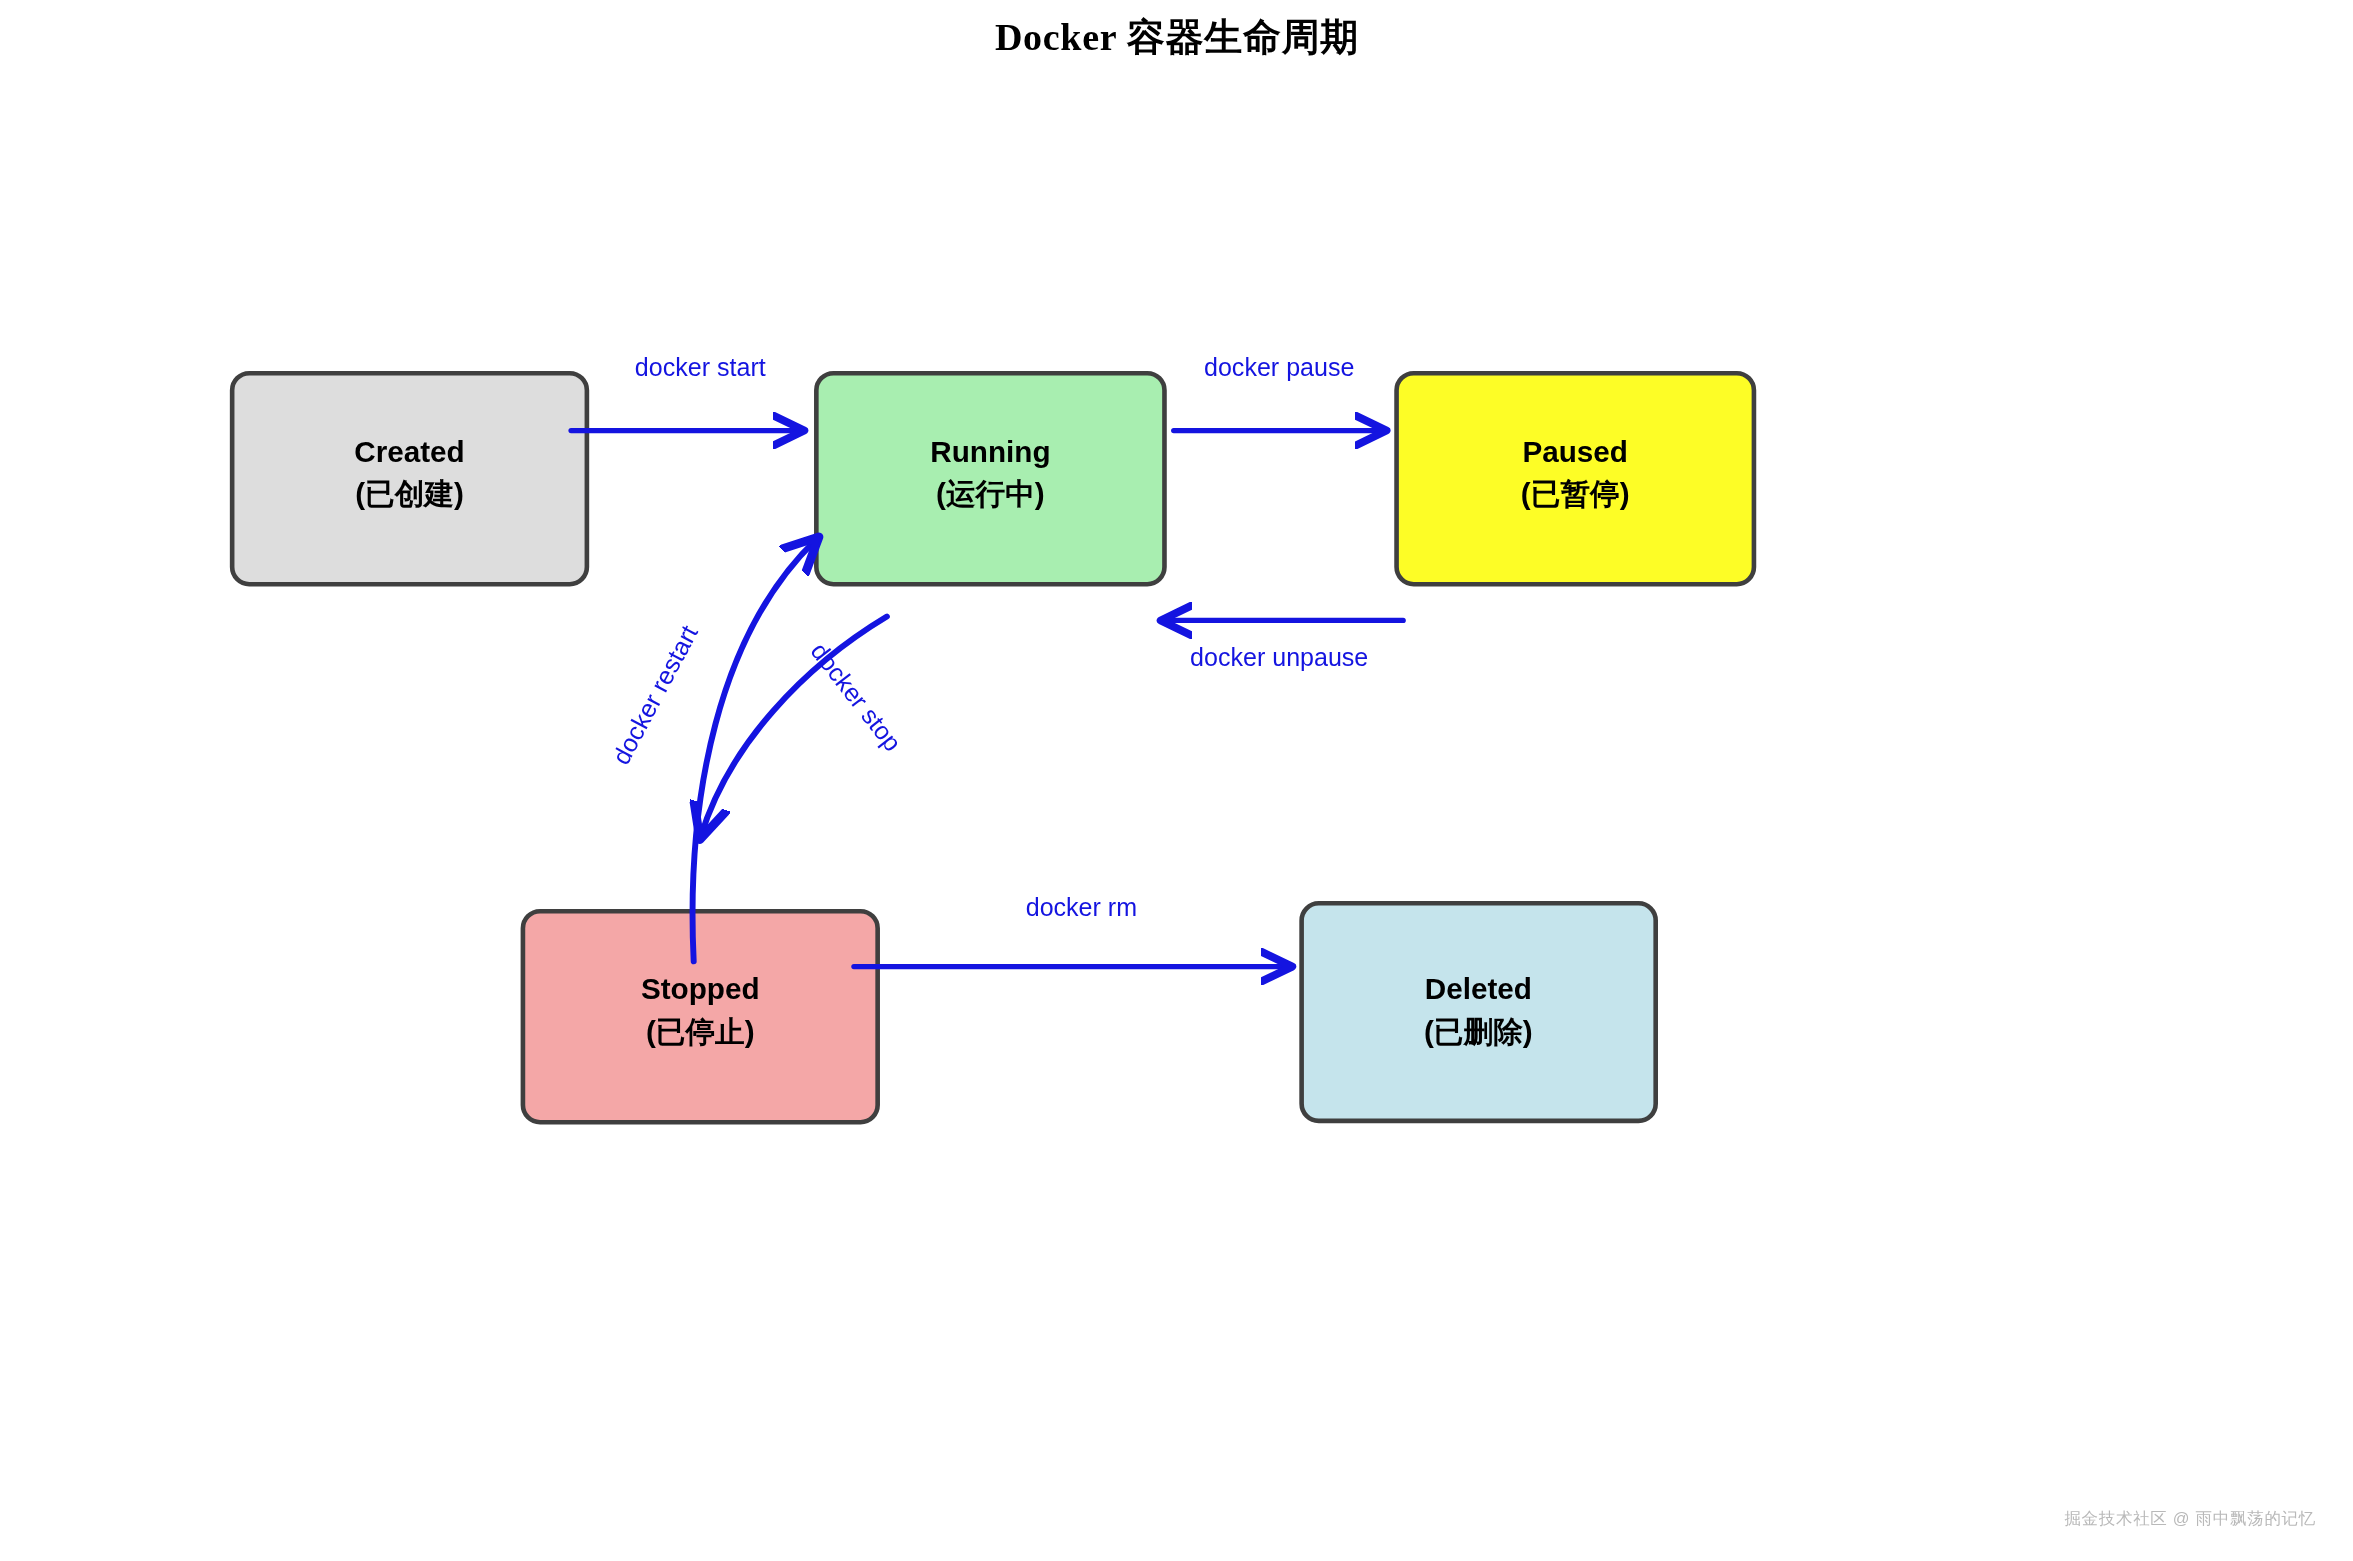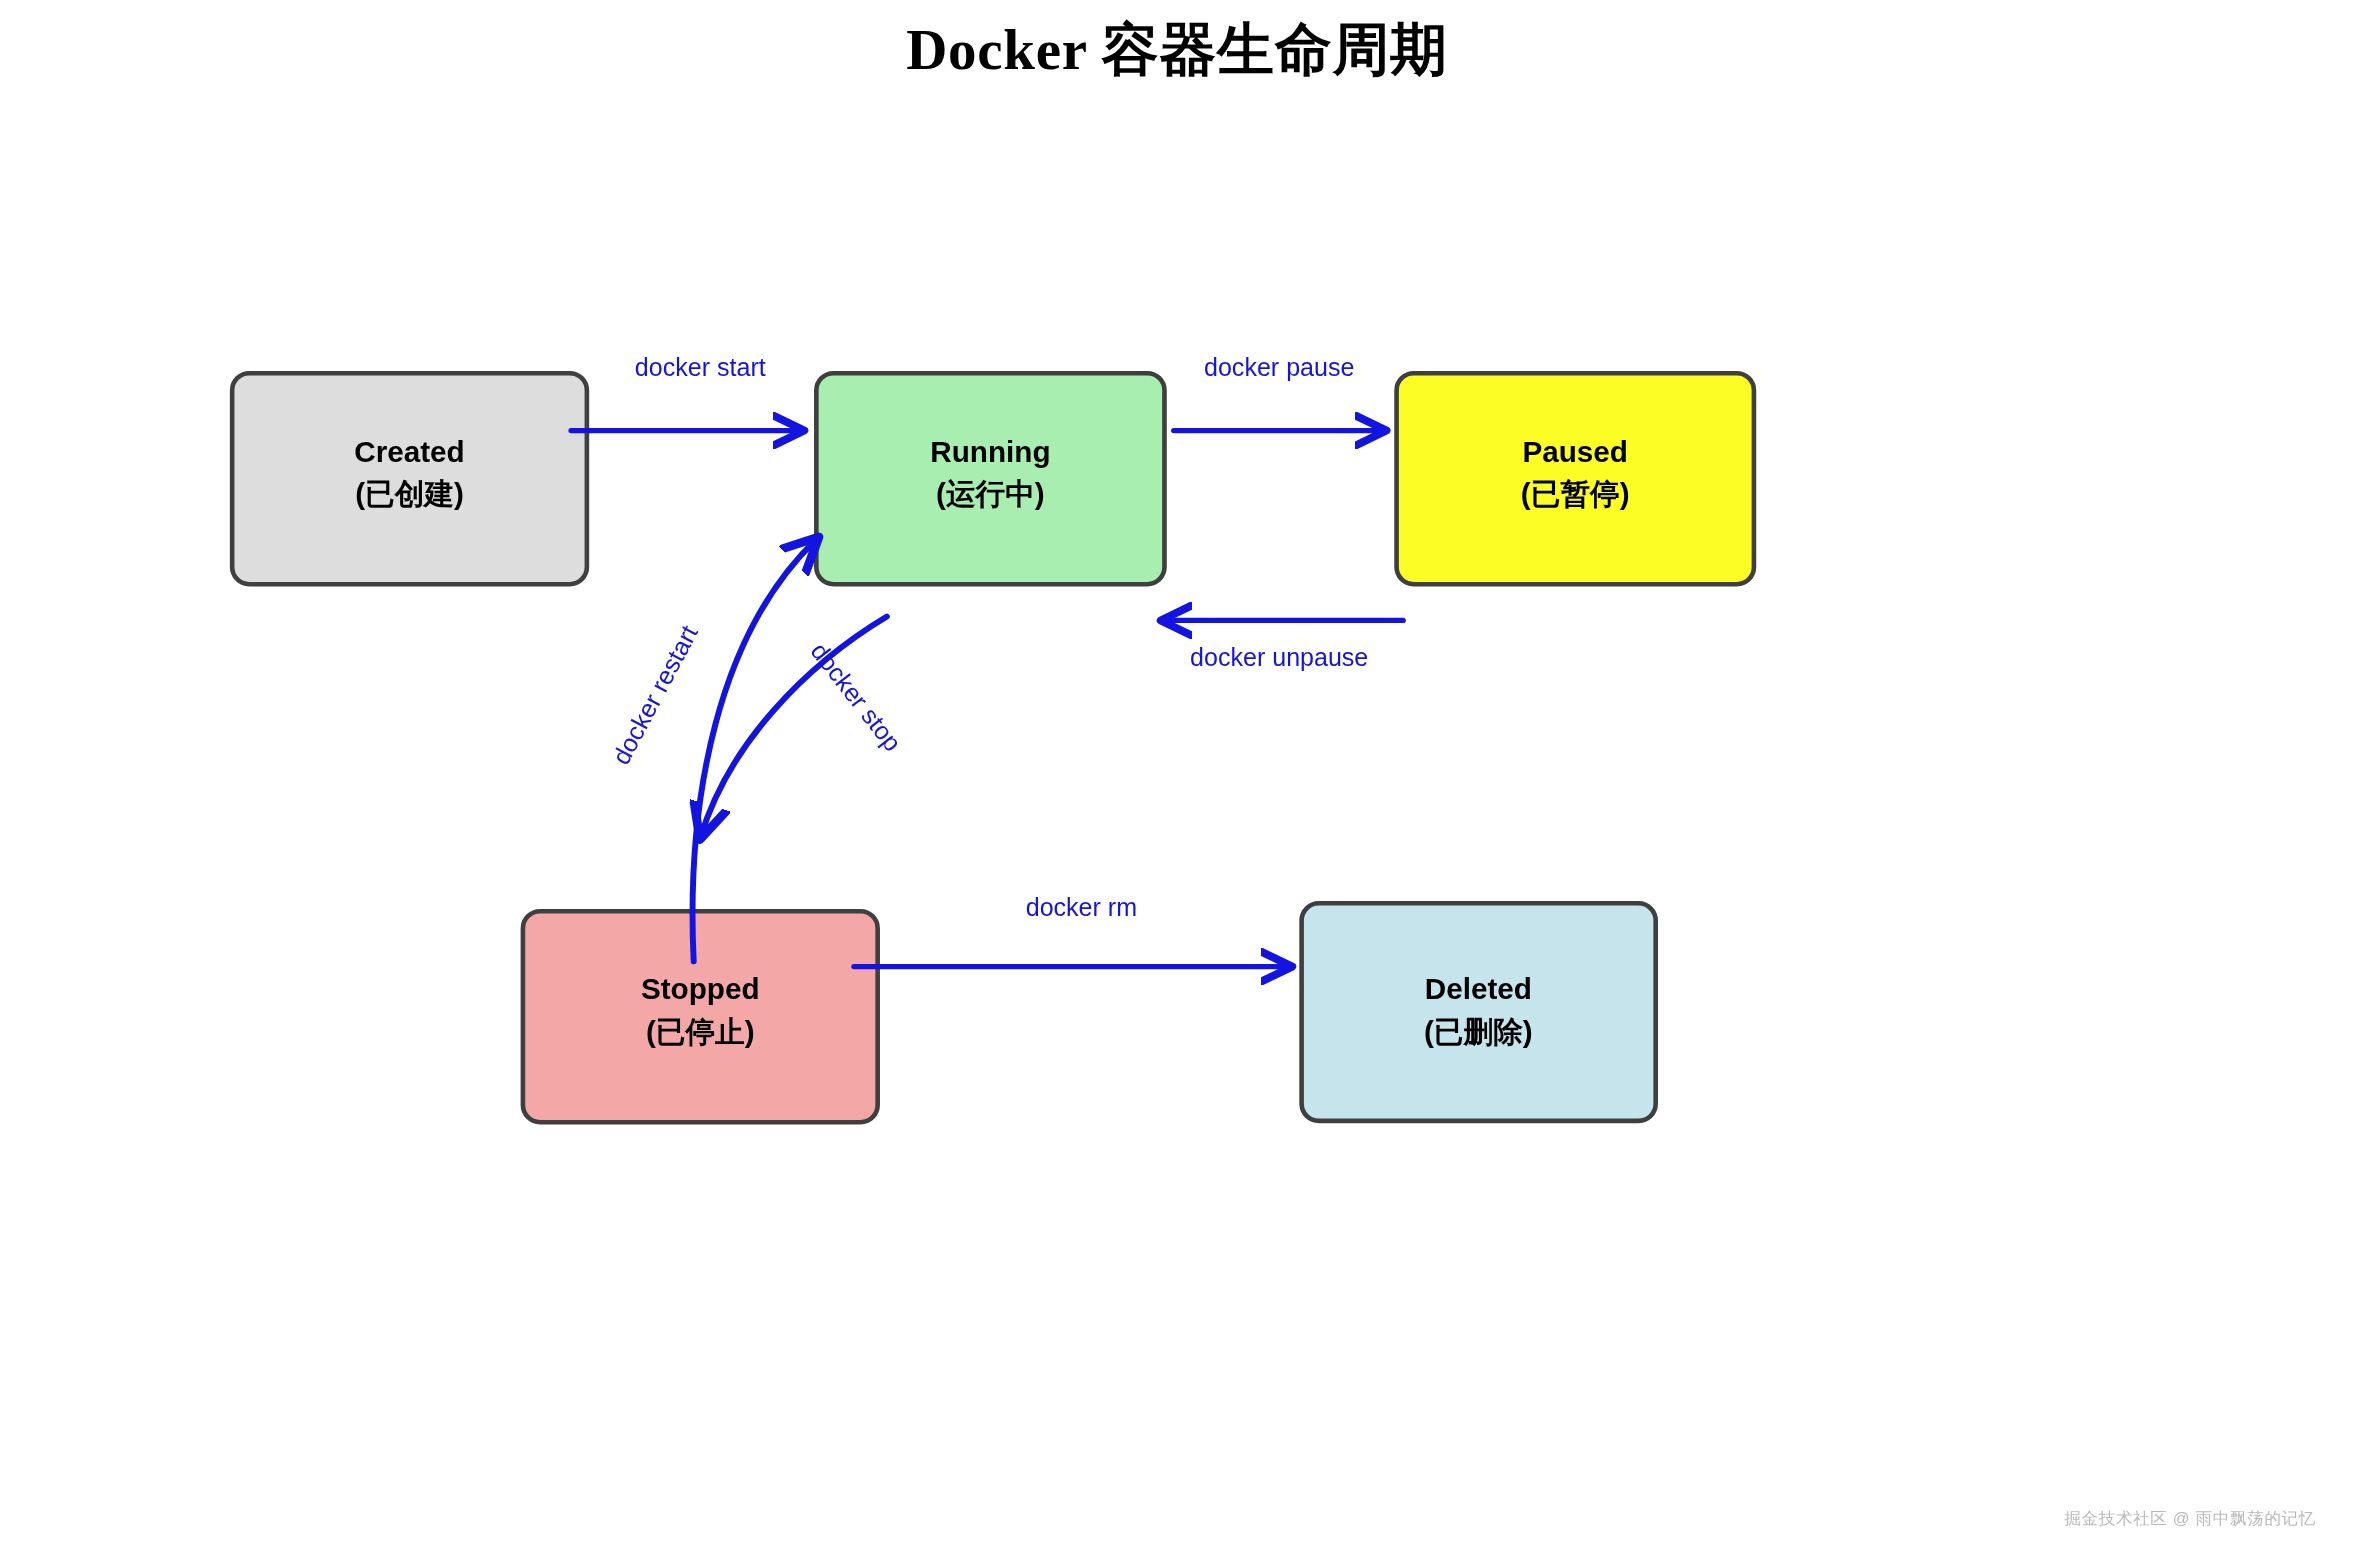--- a/index.html
+++ b/index.html
@@ -21,21 +21,21 @@
     height: 1562px;
   }
   .page-title {
     position: absolute;
     top: 12px;
     left: 0;
     width: 100%;
     text-align: center;
     font-family: "Liberation Serif", serif;
     font-weight: 700;
-    font-size: 57px;
+    font-size: 38px;
     color: #000000;
     letter-spacing: 0.7px;
     white-space: nowrap;
   }
   .watermark {
     position: absolute;
     right: 38px;
     bottom: 32px;
     font-family: "Liberation Sans", sans-serif;
     font-size: 16.5px;

